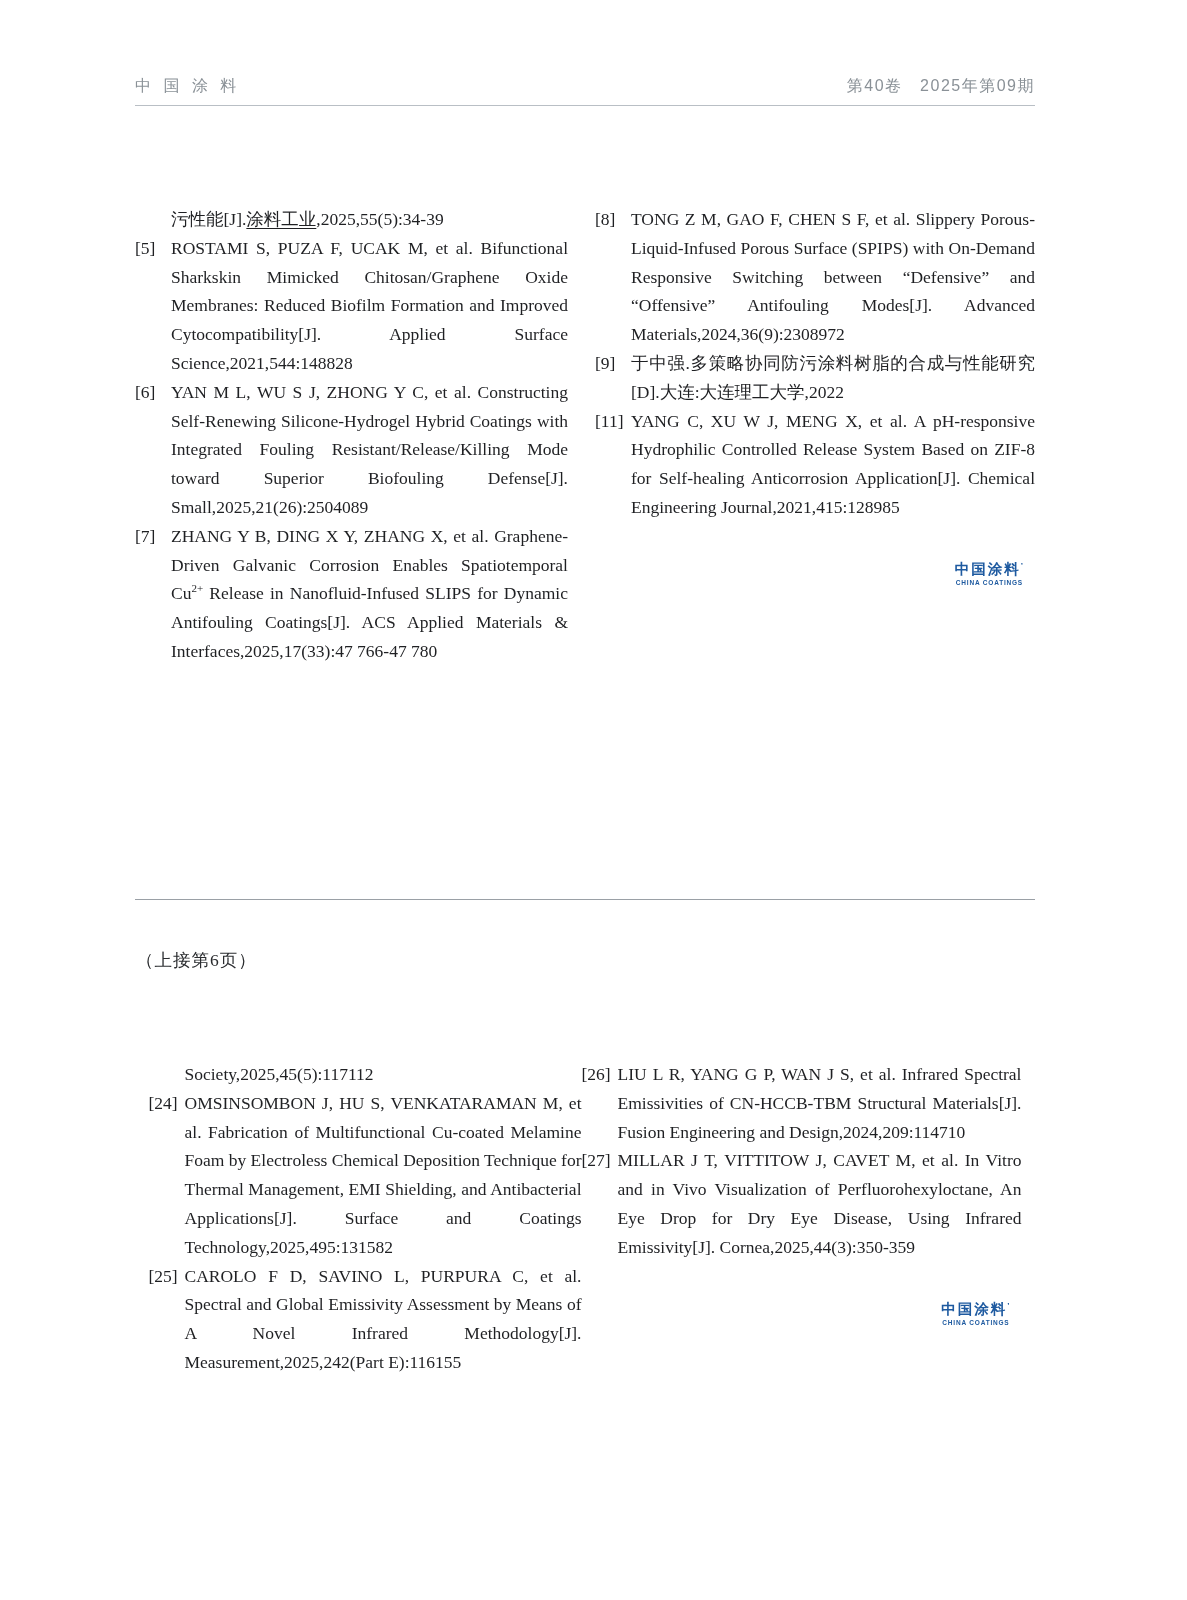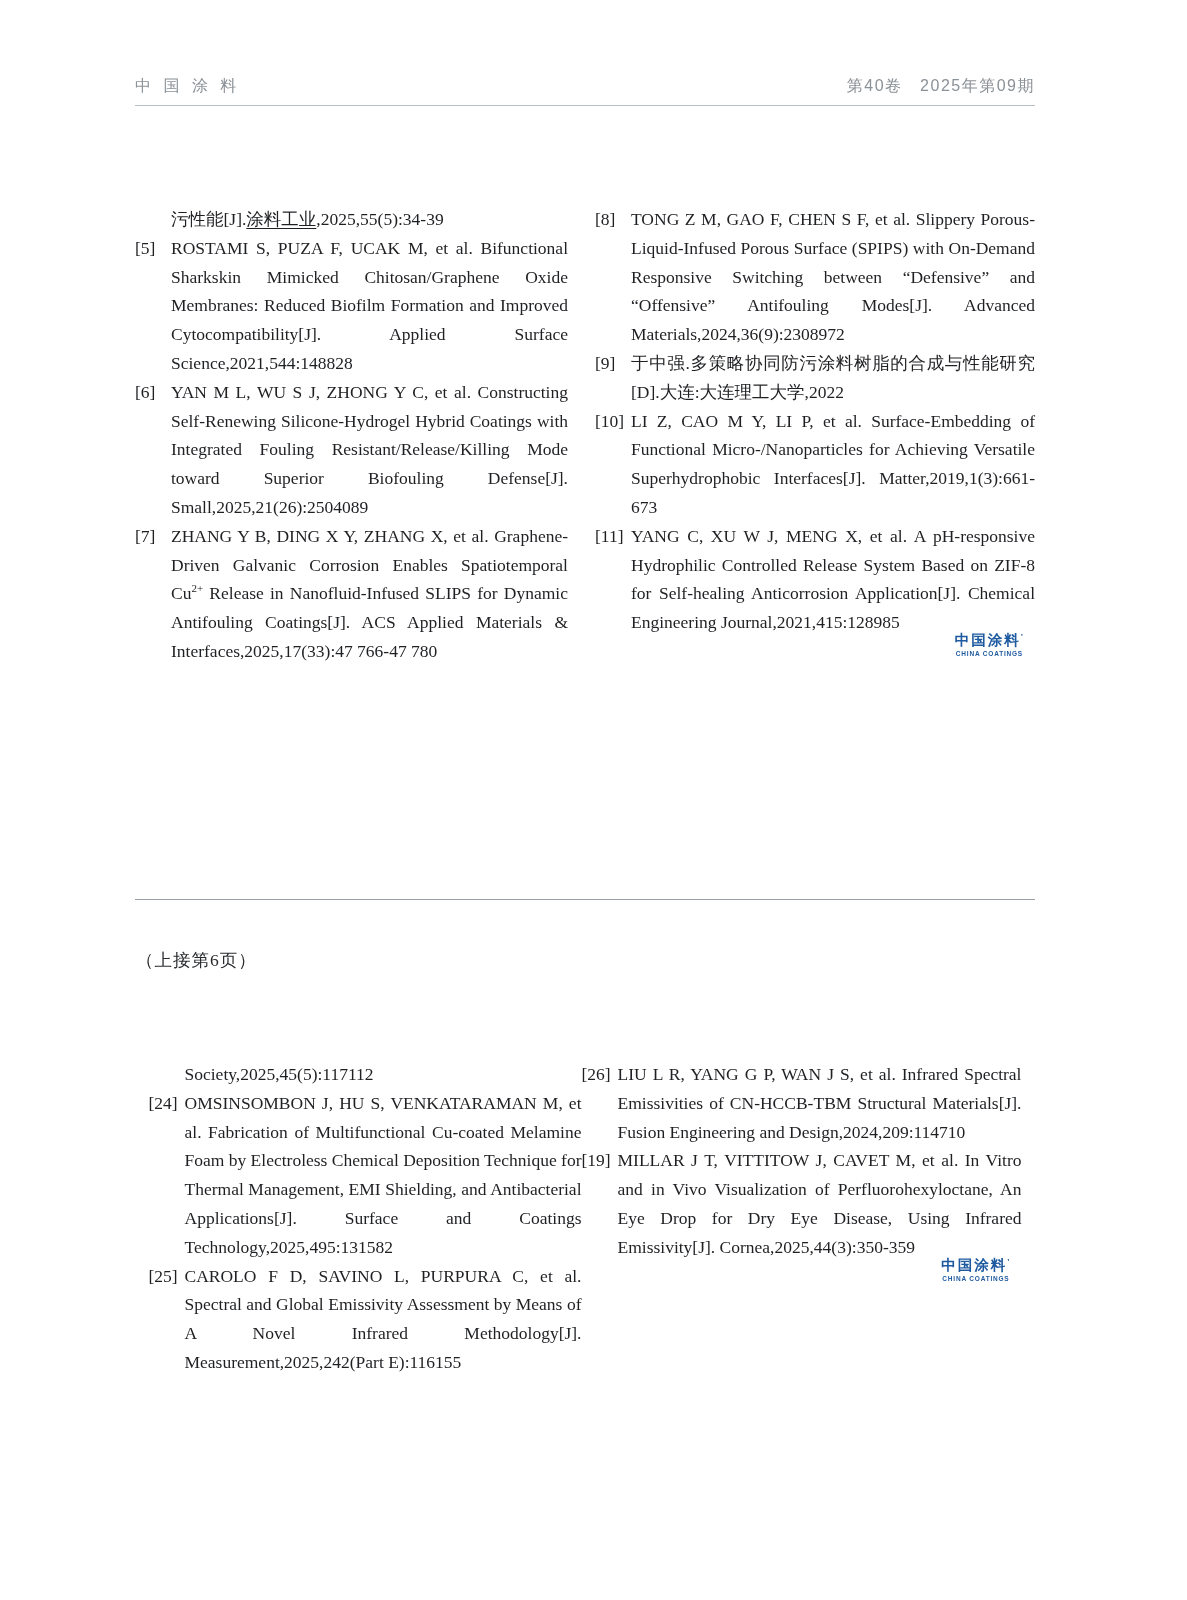--- a/index.html
+++ b/index.html
@@ -52,21 +52,21 @@
   
   .brand-logo {
     text-align: right;
     padding-right: 12px;
     margin-top: -4px;
     font-family: "Liberation Sans", "DejaVu Sans", sans-serif;
     color: #1e5aa0;
     line-height: 1.1;
   }
   .brand-logo .logo-cn {
-    font-size: 14.5px; font-weight: bold; letter-spacing: 2px;
+    font-size: 14.5px; font-weight: bold; letter-spacing: 2px; margin-top: 44px;
   }
   .brand-logo .logo-mark {
     font-size: 8px; vertical-align: super; letter-spacing: 0;
   }
   .brand-logo .logo-en {
     font-size: 6.5px; letter-spacing: 0.8px; font-weight: bold;
     margin-top: 1px;
   }
 
   
@@ -142,24 +142,20 @@
     <div class="col right">
       <div class="ref">
         <span class="num">[8]</span>
         <div class="txt">TONG Z M, GAO F, CHEN S F, et al. Slippery Porous-Liquid-Infused Porous Surface (SPIPS) with On-Demand Responsive Switching between “Defensive” and “Offensive” Antifouling Modes[J]. Advanced Materials,2024,36(9):2308972</div>
       </div>
       <div class="ref">
         <span class="num">[9]</span>
         <div class="txt">于中强.多策略协同防污涂料树脂的合成与性能研究[D].大连:大连理工大学,2022</div>
       </div>
       <div class="ref">
-        <span class="num">[10]</span>
-        <div class="txt">LI Z, CAO M Y, LI P, et al. Surface-Embedding of Functional Micro-/Nanoparticles for Achieving Versatile Superhydrophobic Interfaces[J]. Matter,2019,1(3):661-673</div>
-      </div>
-      <div class="ref">
         <span class="num">[11]</span>
         <div class="txt">YANG C, XU W J, MENG X, et al. A pH-responsive Hydrophilic Controlled Release System Based on ZIF-8 for Self-healing Anticorrosion Application[J]. Chemical Engineering Journal,2021,415:128985</div>
       </div>
       <div class="brand-logo">
         <div class="logo-cn"><span>中国涂料</span><span class="logo-mark">’</span></div>
         <div class="logo-en">CHINA COATINGS</div>
       </div>
     </div>
   </section>
 
@@ -177,21 +173,21 @@
         <span class="num">[25]</span>
         <div class="txt">CAROLO F D, SAVINO L, PURPURA C, et al. Spectral and Global Emissivity Assessment by Means of A Novel Infrared Methodology[J]. Measurement,2025,242(Part E):116155</div>
       </div>
     </div>
     <div class="col right">
       <div class="ref">
         <span class="num">[26]</span>
         <div class="txt">LIU L R, YANG G P, WAN J S, et al. Infrared Spectral Emissivities of CN-HCCB-TBM Structural Materials[J]. Fusion Engineering and Design,2024,209:114710</div>
       </div>
       <div class="ref">
-        <span class="num">[19]</span>
+        <span class="num">[27]</span>
         <div class="txt">MILLAR J T, VITTITOW J, CAVET M, et al. In Vitro and in Vivo Visualization of Perfluorohexyloctane, An Eye Drop for Dry Eye Disease, Using Infrared Emissivity[J]. Cornea,2025,44(3):350-359</div>
       </div>
       <div class="brand-logo">
         <div class="logo-cn"><span>中国涂料</span><span class="logo-mark">’</span></div>
         <div class="logo-en">CHINA COATINGS</div>
       </div>
     </div>
   </section>
 
   <footer class="page-footer">

